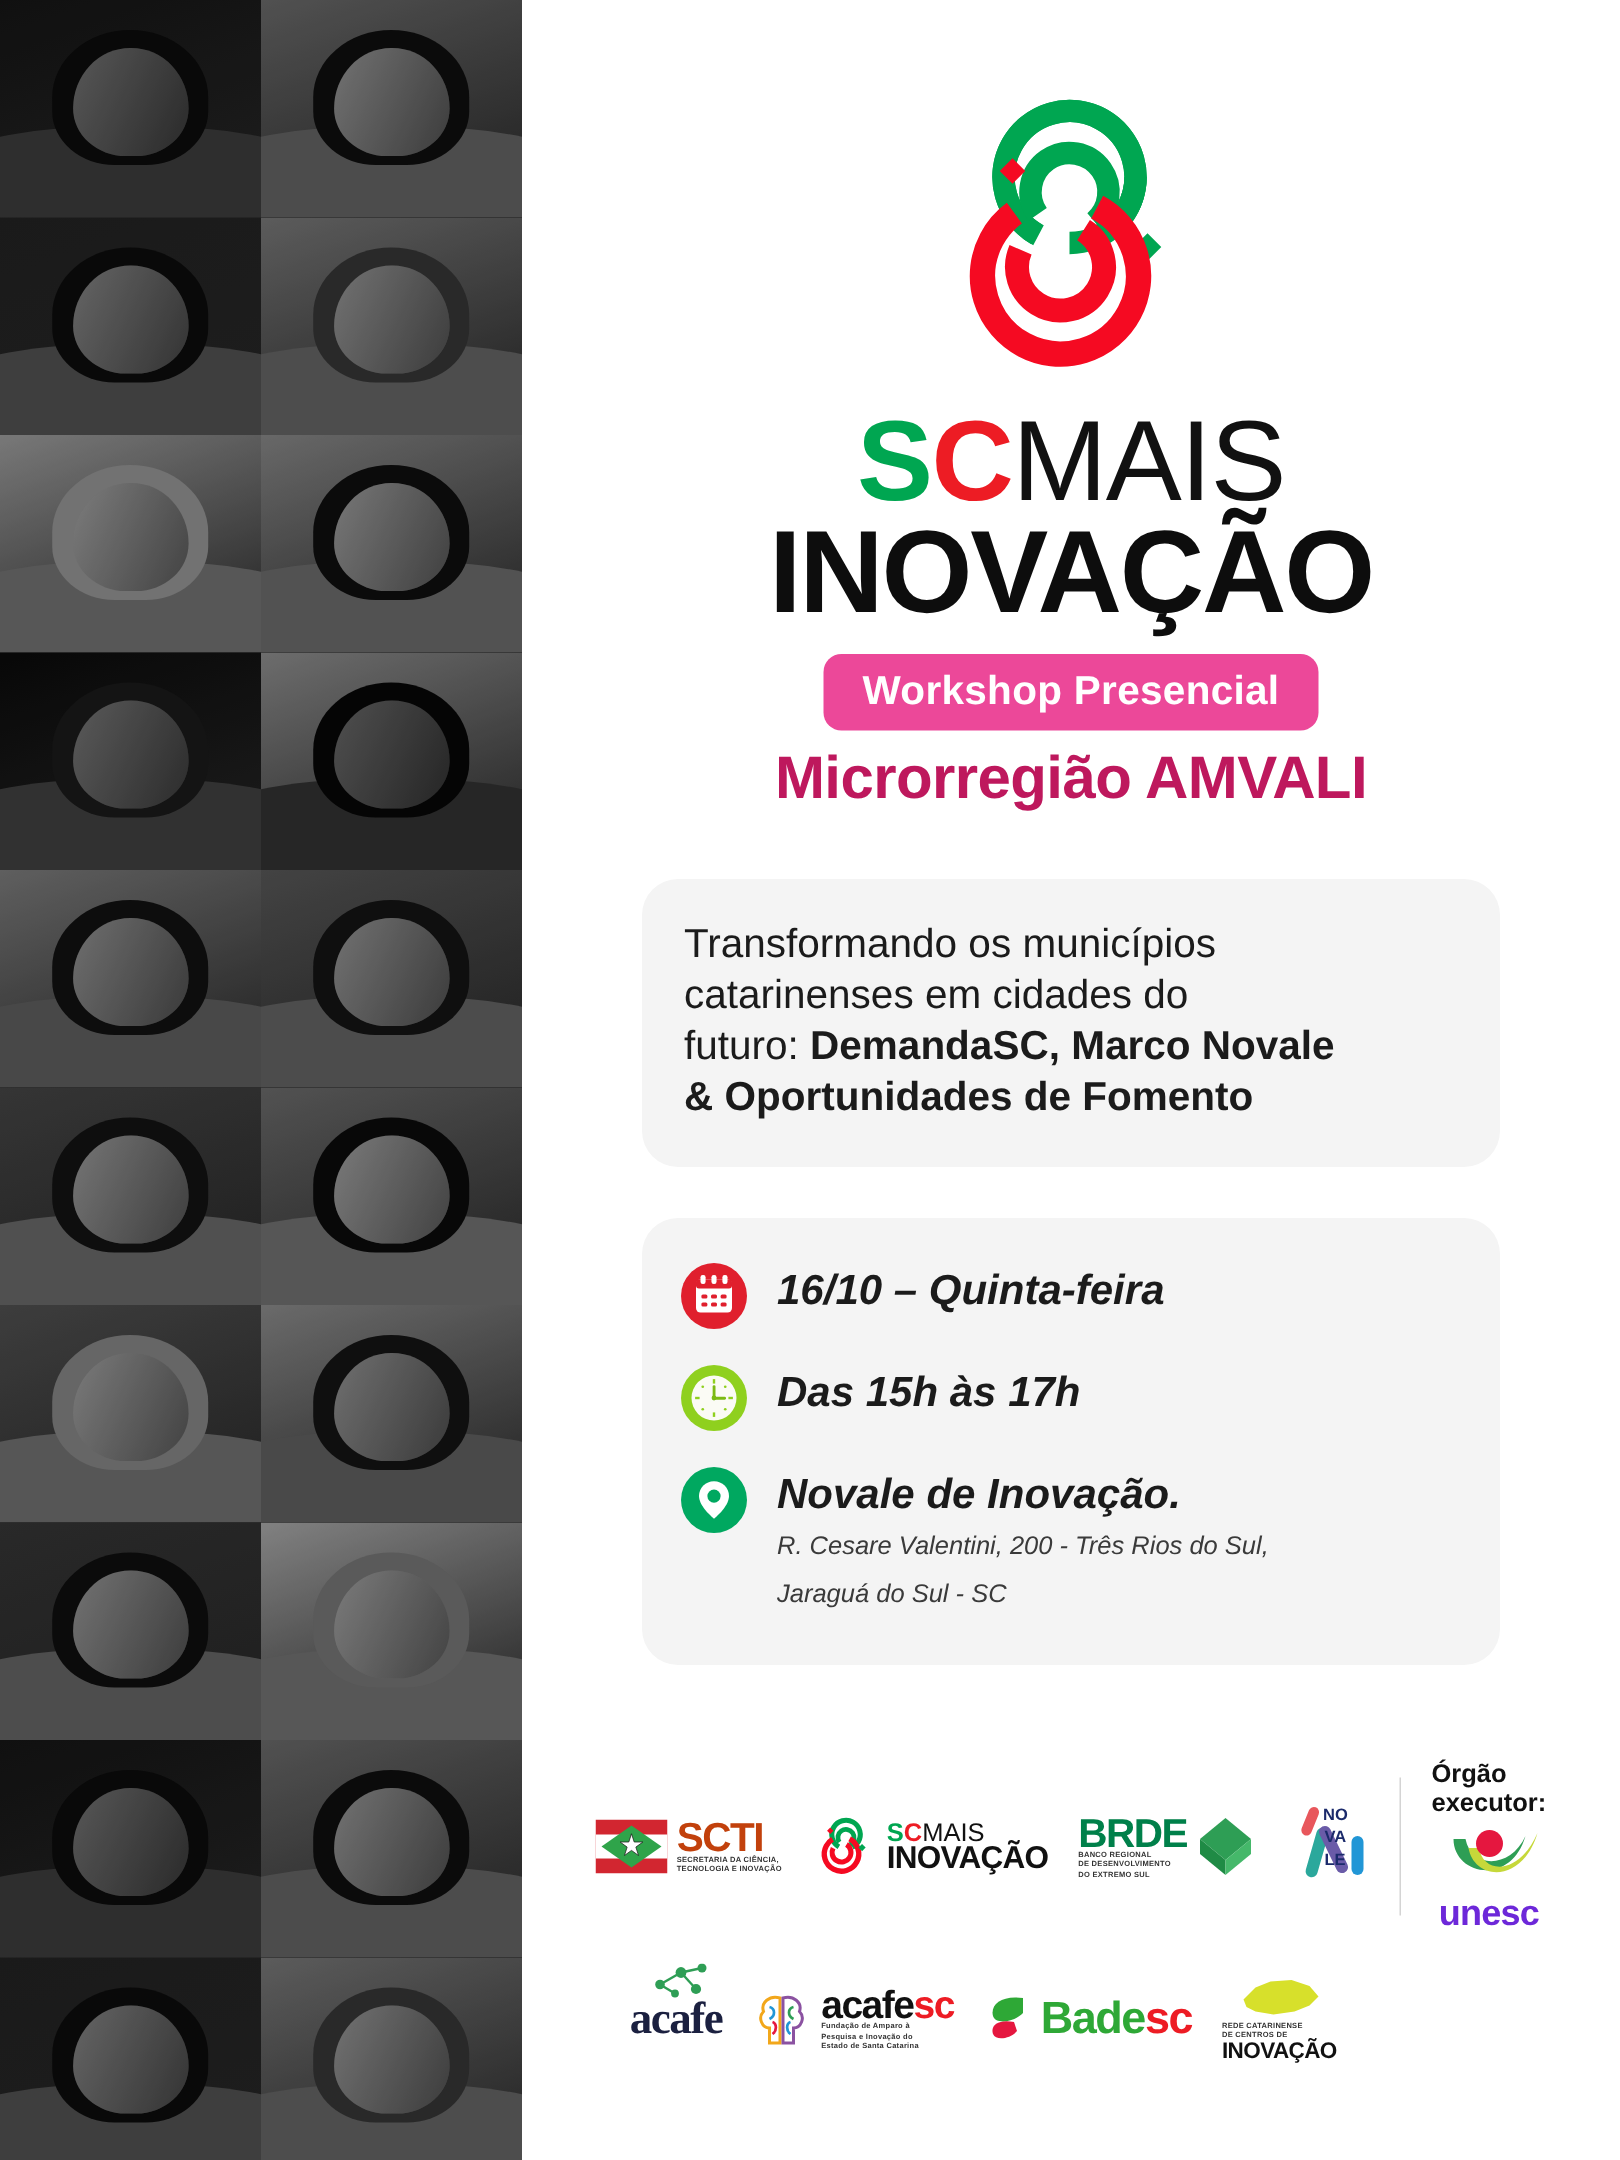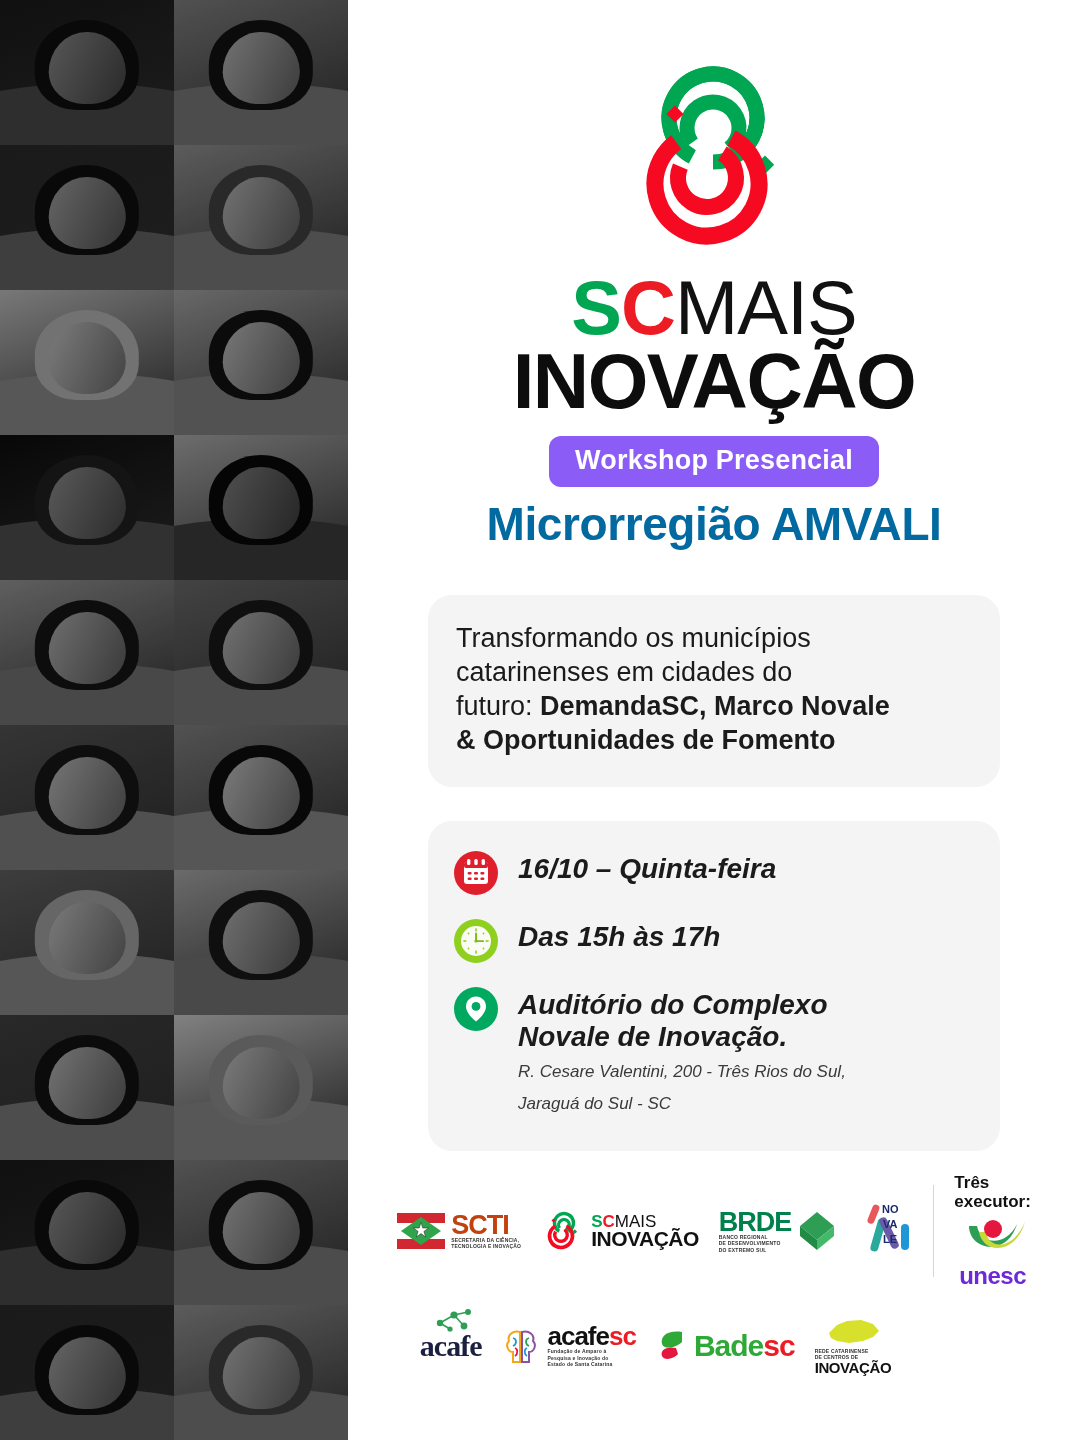--- a/index.html
+++ b/index.html
@@ -46,26 +46,26 @@
   #wordmark-scmais .c{color:#ED1C24;}
   #wordmark-scmais .mais{color:#111;font-weight:400;}
   #wordmark-inovacao{
     font-size:78px;font-weight:900;color:#0d0d0d;letter-spacing:-1.5px;
     line-height:1.02;text-align:center;margin-top:-2px;
   }
 
   
   #workshop-badge-row{text-align:center;margin-top:14px;}
   #workshop-badge{
-    display:inline-block;background:#8b5cf6;color:#ffffff;
+    display:inline-block;background:#ec4899;color:#ffffff;
     font-size:27px;font-weight:700;letter-spacing:.2px;
     padding:9px 26px 11px;border-radius:12px;
   }
   #region-title{
-    text-align:center;font-size:46px;font-weight:700;color:#0369a1;
+    text-align:center;font-size:40px;font-weight:700;color:#be185d;
     margin-top:10px;letter-spacing:-.4px;
   }
 
   
   .card{
     background:#f4f4f4;border-radius:24px;
     margin:0 auto;width:516px;
   }
   #summary-card{margin-top:44px;padding:26px 28px 30px;text-align:left;}
   #summary-card .line{font-size:27px;color:#1b1b1b;line-height:1.26;}
@@ -331,21 +331,20 @@
       </div>
     </div>
 
     <div class="detail-row">
       <svg class="detail-icon" viewBox="0 0 44 44">
         <circle cx="22" cy="22" r="22" fill="#00A860"></circle>
         <path d="M22 9.5 c-5.6 0 -10 4.4 -10 9.9 c0 7.3 10 15.1 10 15.1 s10 -7.8 10 -15.1 c0 -5.5 -4.4 -9.9 -10 -9.9 z" fill="#fff"></path>
         <circle cx="22" cy="19.4" r="4.4" fill="#00A860"></circle>
       </svg>
       <div class="detail-text">
-        <div class="detail-main">Auditório do Complexo</div>
         <div class="detail-main">Novale de Inovação.</div>
         <div class="detail-sub">R. Cesare Valentini, 200 - Três Rios do Sul,</div>
         <div class="detail-sub">Jaraguá do Sul - SC</div>
       </div>
     </div>
 
   </div>
 </div>
 
 <div id="footer-logos">
@@ -403,21 +402,21 @@
         <rect x="44" y="22" width="8" height="26" rx="4" fill="#2196D6"></rect>
         <text x="25" y="11" font-family="Liberation Sans, sans-serif" font-size="11" font-weight="800" fill="#1B2A6B">NO</text>
         <text x="26" y="26" font-family="Liberation Sans, sans-serif" font-size="11" font-weight="800" fill="#1B2A6B">VA</text>
         <text x="26" y="41" font-family="Liberation Sans, sans-serif" font-size="11" font-weight="800" fill="#1B2A6B">LE</text>
       </svg>
     </div>
 
     <div class="sep"></div>
 
     <div id="unesc-block">
-      <div class="executor-label">Três</div>
+      <div class="executor-label">Órgão</div>
       <div class="executor-label">executor:</div>
       <svg width="76" height="46" viewBox="0 0 76 46" style="display:block;margin:4px auto 0;">
         <path d="M14 10 C14 34, 52 42, 62 8 C52 30, 26 30, 22 10 Z" fill="#2E9E55"></path>
         <path d="M24 16 C28 38, 60 40, 70 6 C58 34, 34 34, 31 16 Z" fill="#C6D83A"></path>
         <circle cx="38" cy="13" r="9" fill="#E5173F"></circle>
       </svg>
       <div id="unesc-logo-word">unesc</div>
     </div>
   </div>
 

